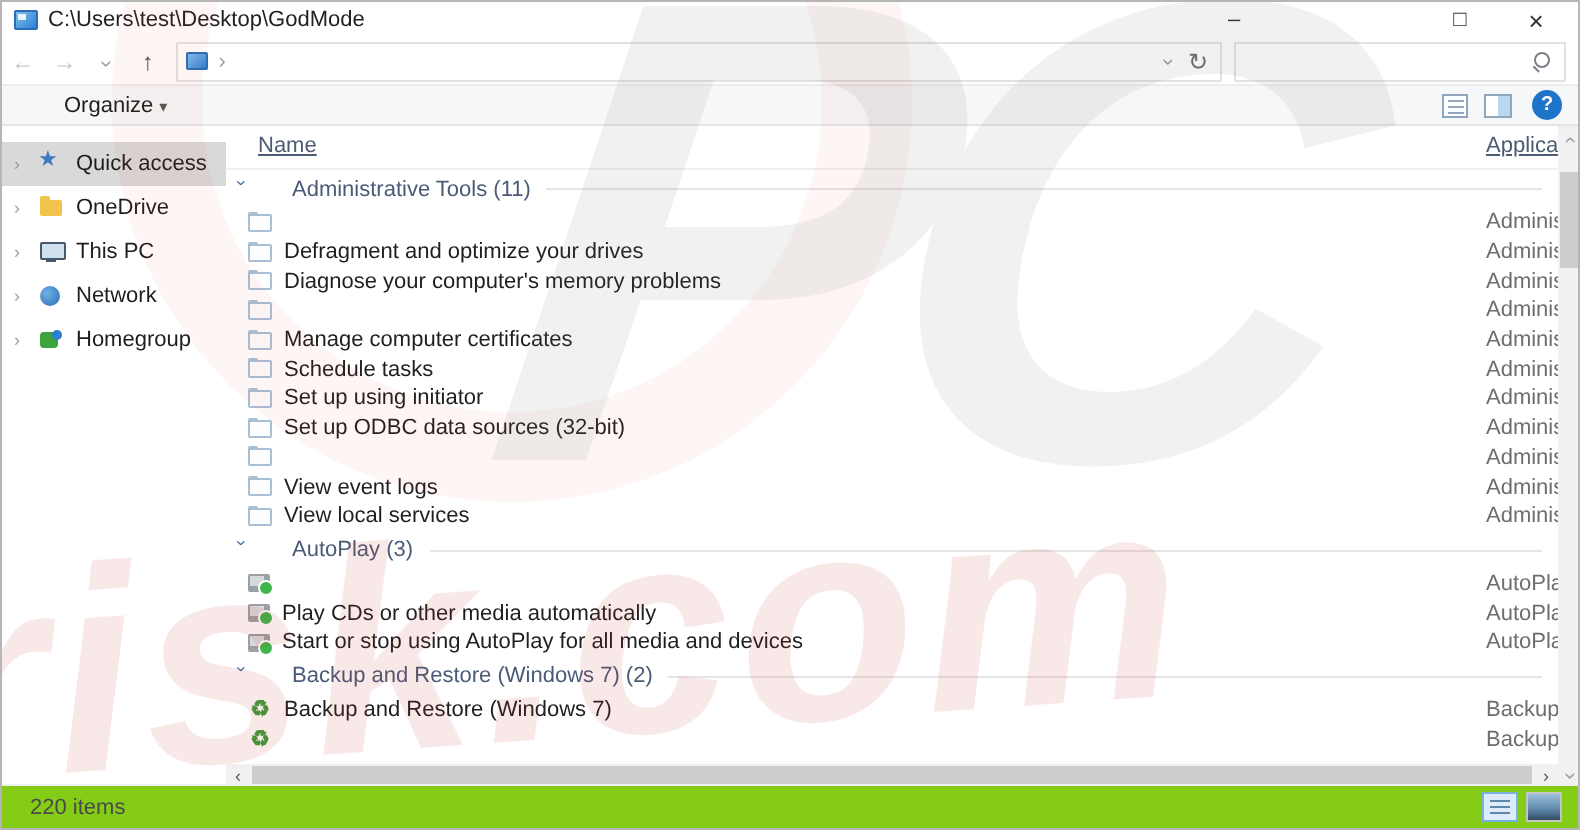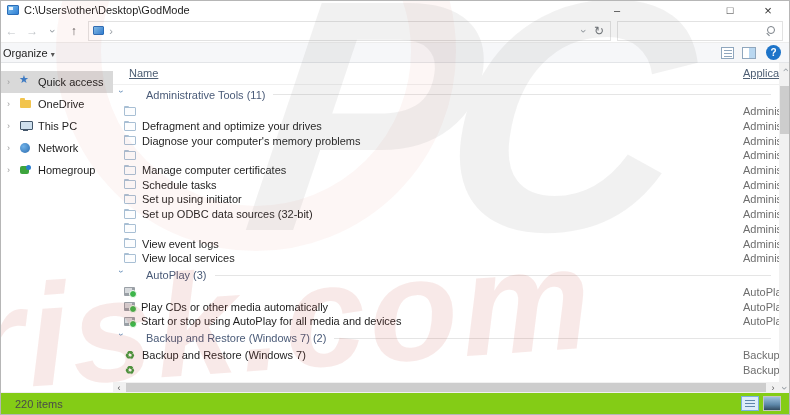--- a/index.html
+++ b/index.html
@@ -28,21 +28,21 @@
   .addr-spacer { flex:1; }
   .refresh { font-size:12px; color:#6b7075; margin-left:8px; margin-right:2px; }
   .searchbox { height:20px; flex:1; margin:0 6px 0 6px; border:1px solid #e2e2e2; background:#fff; display:flex; align-items:center; padding:0 6px; }
   .searchbox input { flex:1; border:none; outline:none; font-size:11px; font-family:inherit; color:#333; }
   .mag { position:relative; width:10px; height:10px; }
   .mag::before { content:""; position:absolute; left:1px; top:0; width:6px; height:6px; border:1.4px solid #7a8087; border-radius:50%; }
   .mag::after { content:""; position:absolute; left:0px; bottom:0px; width:4px; height:1.4px; background:#7a8087; transform:rotate(45deg); }
 
   
   .toolbar { position:absolute; top:42px; left:0; width:100%; height:20px; background:#f6f7f9; border-bottom:1px solid #e3e5e8; display:flex; align-items:center; }
-  .organize { font-size:11px; color:#1e1e1e; margin-left:2px; }
+  .organize { font-size:11px; color:#1e1e1e; margin-left:31px; }
   .organize .caret { font-size:8px; color:#555; margin-left:3px; }
   .tool-right { position:absolute; right:8px; display:flex; align-items:center; gap:10px; }
   .icon-list { width:13px; height:12px; border:1px solid #8fa6bd; background:#fff; position:relative; }
   .icon-list::before { content:""; position:absolute; left:2px; top:2px; width:8px; height:1px; background:#8fa6bd; box-shadow:0 3px 0 #8fa6bd, 0 6px 0 #8fa6bd; }
   .tiny-caret { font-size:7px; color:#666; margin-left:-6px; }
   .icon-pane { width:14px; height:12px; border:1px solid #8fa6bd; background:#fff; position:relative; }
   .icon-pane::after { content:""; position:absolute; right:0; top:0; width:6px; height:10px; background:#b9d7f0; }
   .help-btn { width:15px; height:15px; border-radius:50%; background:#1d74c9; color:#fff; font-size:10px; font-weight:bold; display:flex; align-items:center; justify-content:center; }
 
   
@@ -106,21 +106,21 @@
   .wm-pc { left:255px; top:-75px; font-size:330px; letter-spacing:-28px; color:#6d6d6d; opacity:0.09; transform:skewX(-8deg); }
   .wm-red { left:-35px; top:235px; font-size:145px; letter-spacing:4px; color:#c43326; opacity:0.10; transform:rotate(-4deg); }
 </style>
 </head>
 <body>
 
 <div class="window">
 
   <div class="titlebar">
     <span class="app-ico"></span>
-    <span class="title-text">C:\Users\other\Desktop\GodMode</span>
+    <span class="title-text">C:\Users\test\Desktop\GodMode</span>
     <span class="cap-btn minb">–</span>
     <span class="cap-btn maxb">□</span>
     <span class="cap-btn clsb">×</span>
   </div>
 
   <div class="navbar">
     <span class="nav-btn dim">←</span>
     <span class="nav-btn dim">→</span>
     <span class="nav-btn dim"><span class="chev down">›</span></span>
     <span class="nav-btn dark">↑</span>

